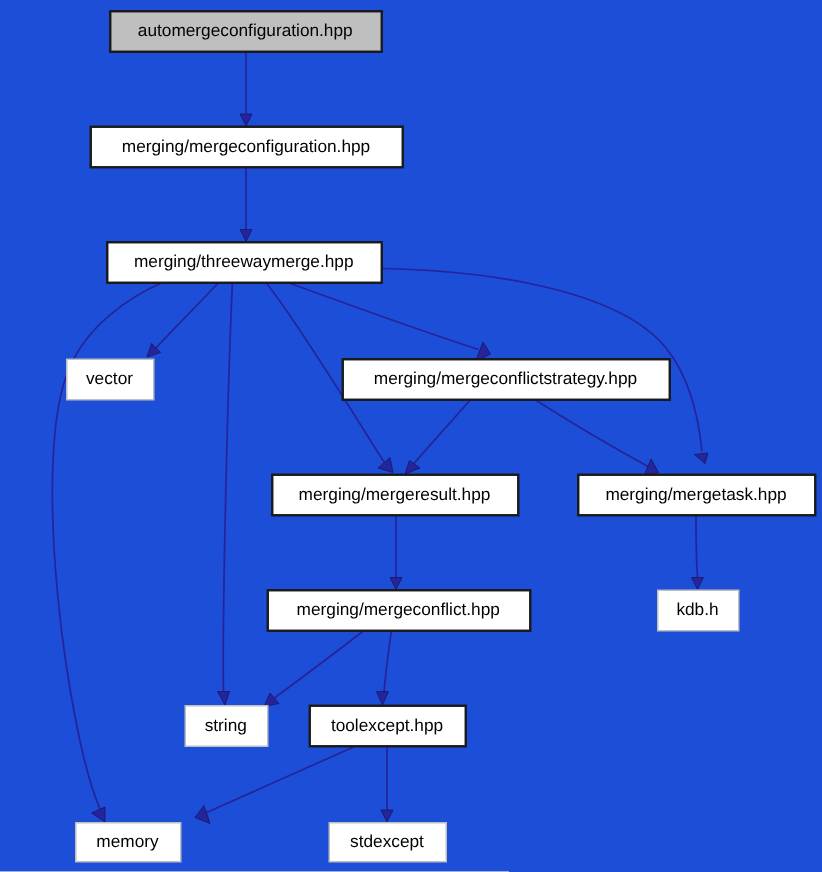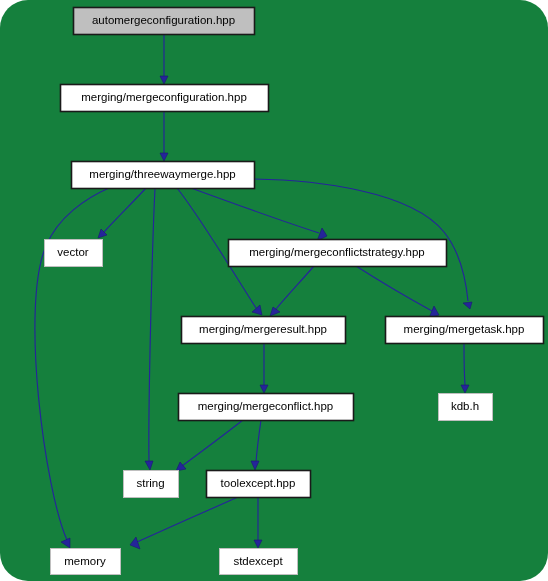--- a/index.html
+++ b/index.html
@@ -4,24 +4,23 @@
 <style>
   html, body {
     margin: 0;
     padding: 0;
     background: #ffffff;
   }
   #graph-root {
     position: relative;
     width: 548px;
     height: 581px;
-    background: #15803d;
+    background: #1d4ed8;
     font-family: "Liberation Sans", sans-serif;
     overflow: hidden;
-    border-radius: 28px;
   }
   svg#graph-svg {
     position: absolute;
     left: 0;
     top: 0;
     width: 548px;
     height: 581px;
     display: block;
   }
   .node-label {

